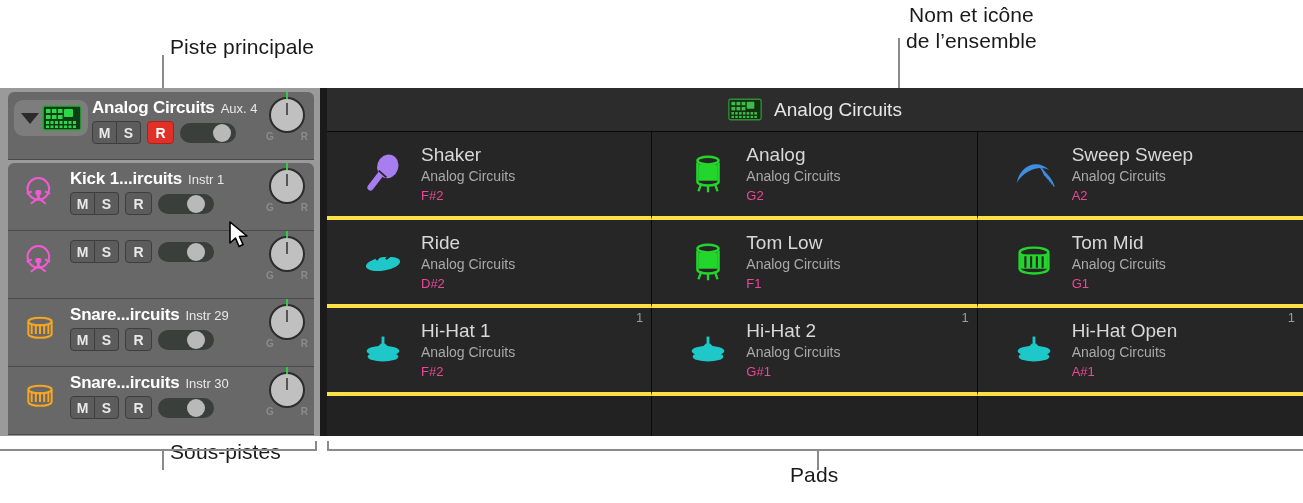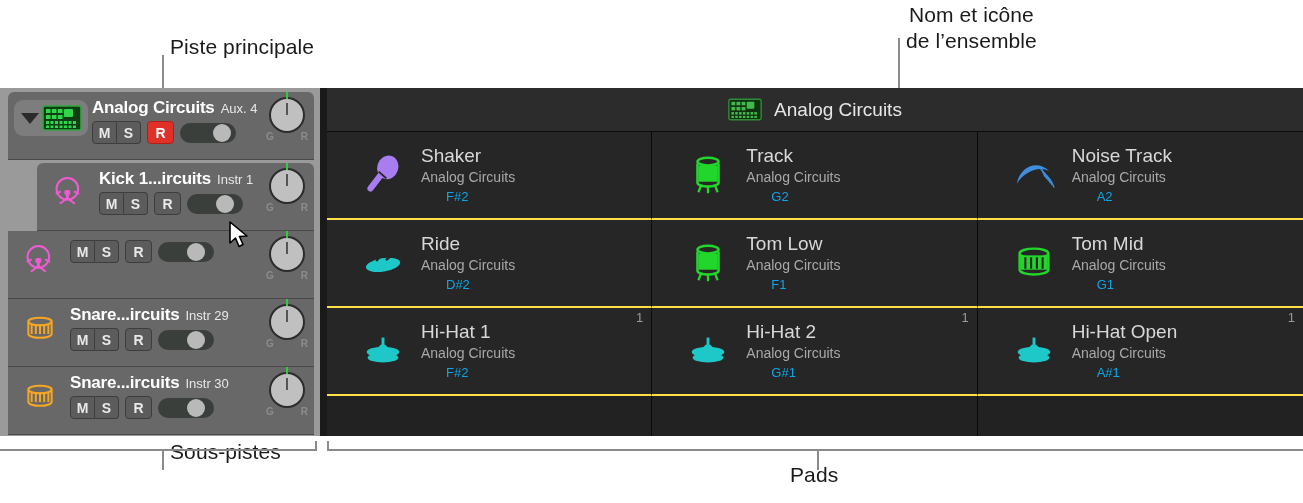--- a/index.html
+++ b/index.html
@@ -88,21 +88,21 @@
     box-sizing: border-box;
     border-bottom: 1px solid #4a4a4a;
     display: flex;
     align-items: flex-start;
     padding: 6px 4px 0 6px;
   }
   .track.main {
     border-radius: 6px 6px 0 0;
     height: 68px;
   }
-  .track.sub:first-of-type { border-radius: 6px 6px 0 0; margin-top: 3px; margin-left: 29px; }
+  .track.sub:first-of-type { border-radius: 6px 6px 0 0; margin-top: 3px; }
 
   .disc-btn {
     width: 74px;
     height: 36px;
     background: #7d7d7d;
     border-radius: 9px;
     display: flex;
     align-items: center;
     justify-content: center;
     gap: 3px;
@@ -293,21 +293,21 @@
   #pads {
     display: grid;
     grid-template-columns: repeat(3, 1fr);
     grid-auto-rows: 88px;
     gap: 0;
   }
   .pad {
     position: relative;
     background: #262626;
     border-right: 1px solid #0a0a0a;
-    border-bottom: 2px solid #fde047;
+    border-bottom: 4px solid #fde047;
     display: flex;
     align-items: center;
     box-sizing: border-box;
     padding-left: 18px;
     overflow: hidden;
   }
   .pad:nth-child(3n) { border-right: none; }
   .pad.empty { background: #222222; }
   .pad-icon {
     width: 76px;
@@ -323,25 +323,24 @@
     line-height: 23px;
     white-space: nowrap;
   }
   .pad-sub {
     color: #a9a9a9;
     font-size: 14px;
     line-height: 20px;
     white-space: nowrap;
   }
   .pad-note {
-    color: #0ea5e9;
+    color: #ec4899;
     font-size: 13px;
     line-height: 19px;
     white-space: nowrap;
-    margin-left: 25px;
   }
   .pad-badge {
     position: absolute;
     right: 8px;
     top: 2px;
     color: #9a9a9a;
     font-size: 13px;
   }
 </style>
 </head>
@@ -644,41 +643,41 @@
             <svg width="46" height="46" viewBox="0 0 48 48">
               <g fill="#22d62b" stroke="#22d62b">
                 <ellipse cx="24" cy="10" rx="11" ry="4" fill="none" stroke-width="2.6"></ellipse>
                 <path d="M13 12 v20 a11 4 0 0 0 22 0 v-20" fill="none" stroke-width="2.6"></path>
                 <rect x="14" y="14" width="20" height="17" stroke="none"></rect>
                 <path d="M17 34 l-3 8 M31 34 l3 8 M24 36 v7" stroke-width="2.4" fill="none"></path>
               </g>
             </svg>
           </div>
           <div class="pad-text">
-            <div class="pad-name">Track</div>
+            <div class="pad-name">Analog</div>
             <div class="pad-sub">Analog Circuits</div>
             <div class="pad-note">G2</div>
           </div>
         </div>
         <div class="pad">
           <div class="pad-icon">
             <svg width="46" height="46" viewBox="0 0 48 48">
               <g fill="#3f8fe0" stroke="#3f8fe0">
                 <path d="M6 33 C10 14, 28 8, 40 20 C30 14, 14 20, 6 33 Z" stroke="none"></path>
                 <path d="M30 16 q4 5, 5.5 10" stroke-width="1.4" fill="none"></path>
                 <path d="M31.9 18.2 q4 5, 5.5 10" stroke-width="1.4" fill="none"></path>
                 <path d="M33.8 20.4 q4 5, 5.5 10" stroke-width="1.4" fill="none"></path>
                 <path d="M35.7 22.6 q4 5, 5.5 10" stroke-width="1.4" fill="none"></path>
                 <path d="M37.6 24.8 q4 5, 5.5 10" stroke-width="1.4" fill="none"></path>
                 <path d="M39.5 27 q4 5, 5.5 10" stroke-width="1.4" fill="none"></path>
               </g>
             </svg>
           </div>
           <div class="pad-text">
-            <div class="pad-name">Noise Track</div>
+            <div class="pad-name">Sweep Sweep</div>
             <div class="pad-sub">Analog Circuits</div>
             <div class="pad-note">A2</div>
           </div>
         </div>
         <div class="pad">
           <div class="pad-icon">
             <svg width="46" height="46" viewBox="0 0 48 48">
               <g fill="#1fc8c8" stroke="#1fc8c8">
                 <ellipse cx="24" cy="26" rx="18" ry="7" stroke="none" transform="rotate(-9 24 26)"></ellipse>
                 <path d="M17 22 l4 -5 M27 21 l5 -4" stroke-width="2.4" stroke="#262626" fill="none"></path>

